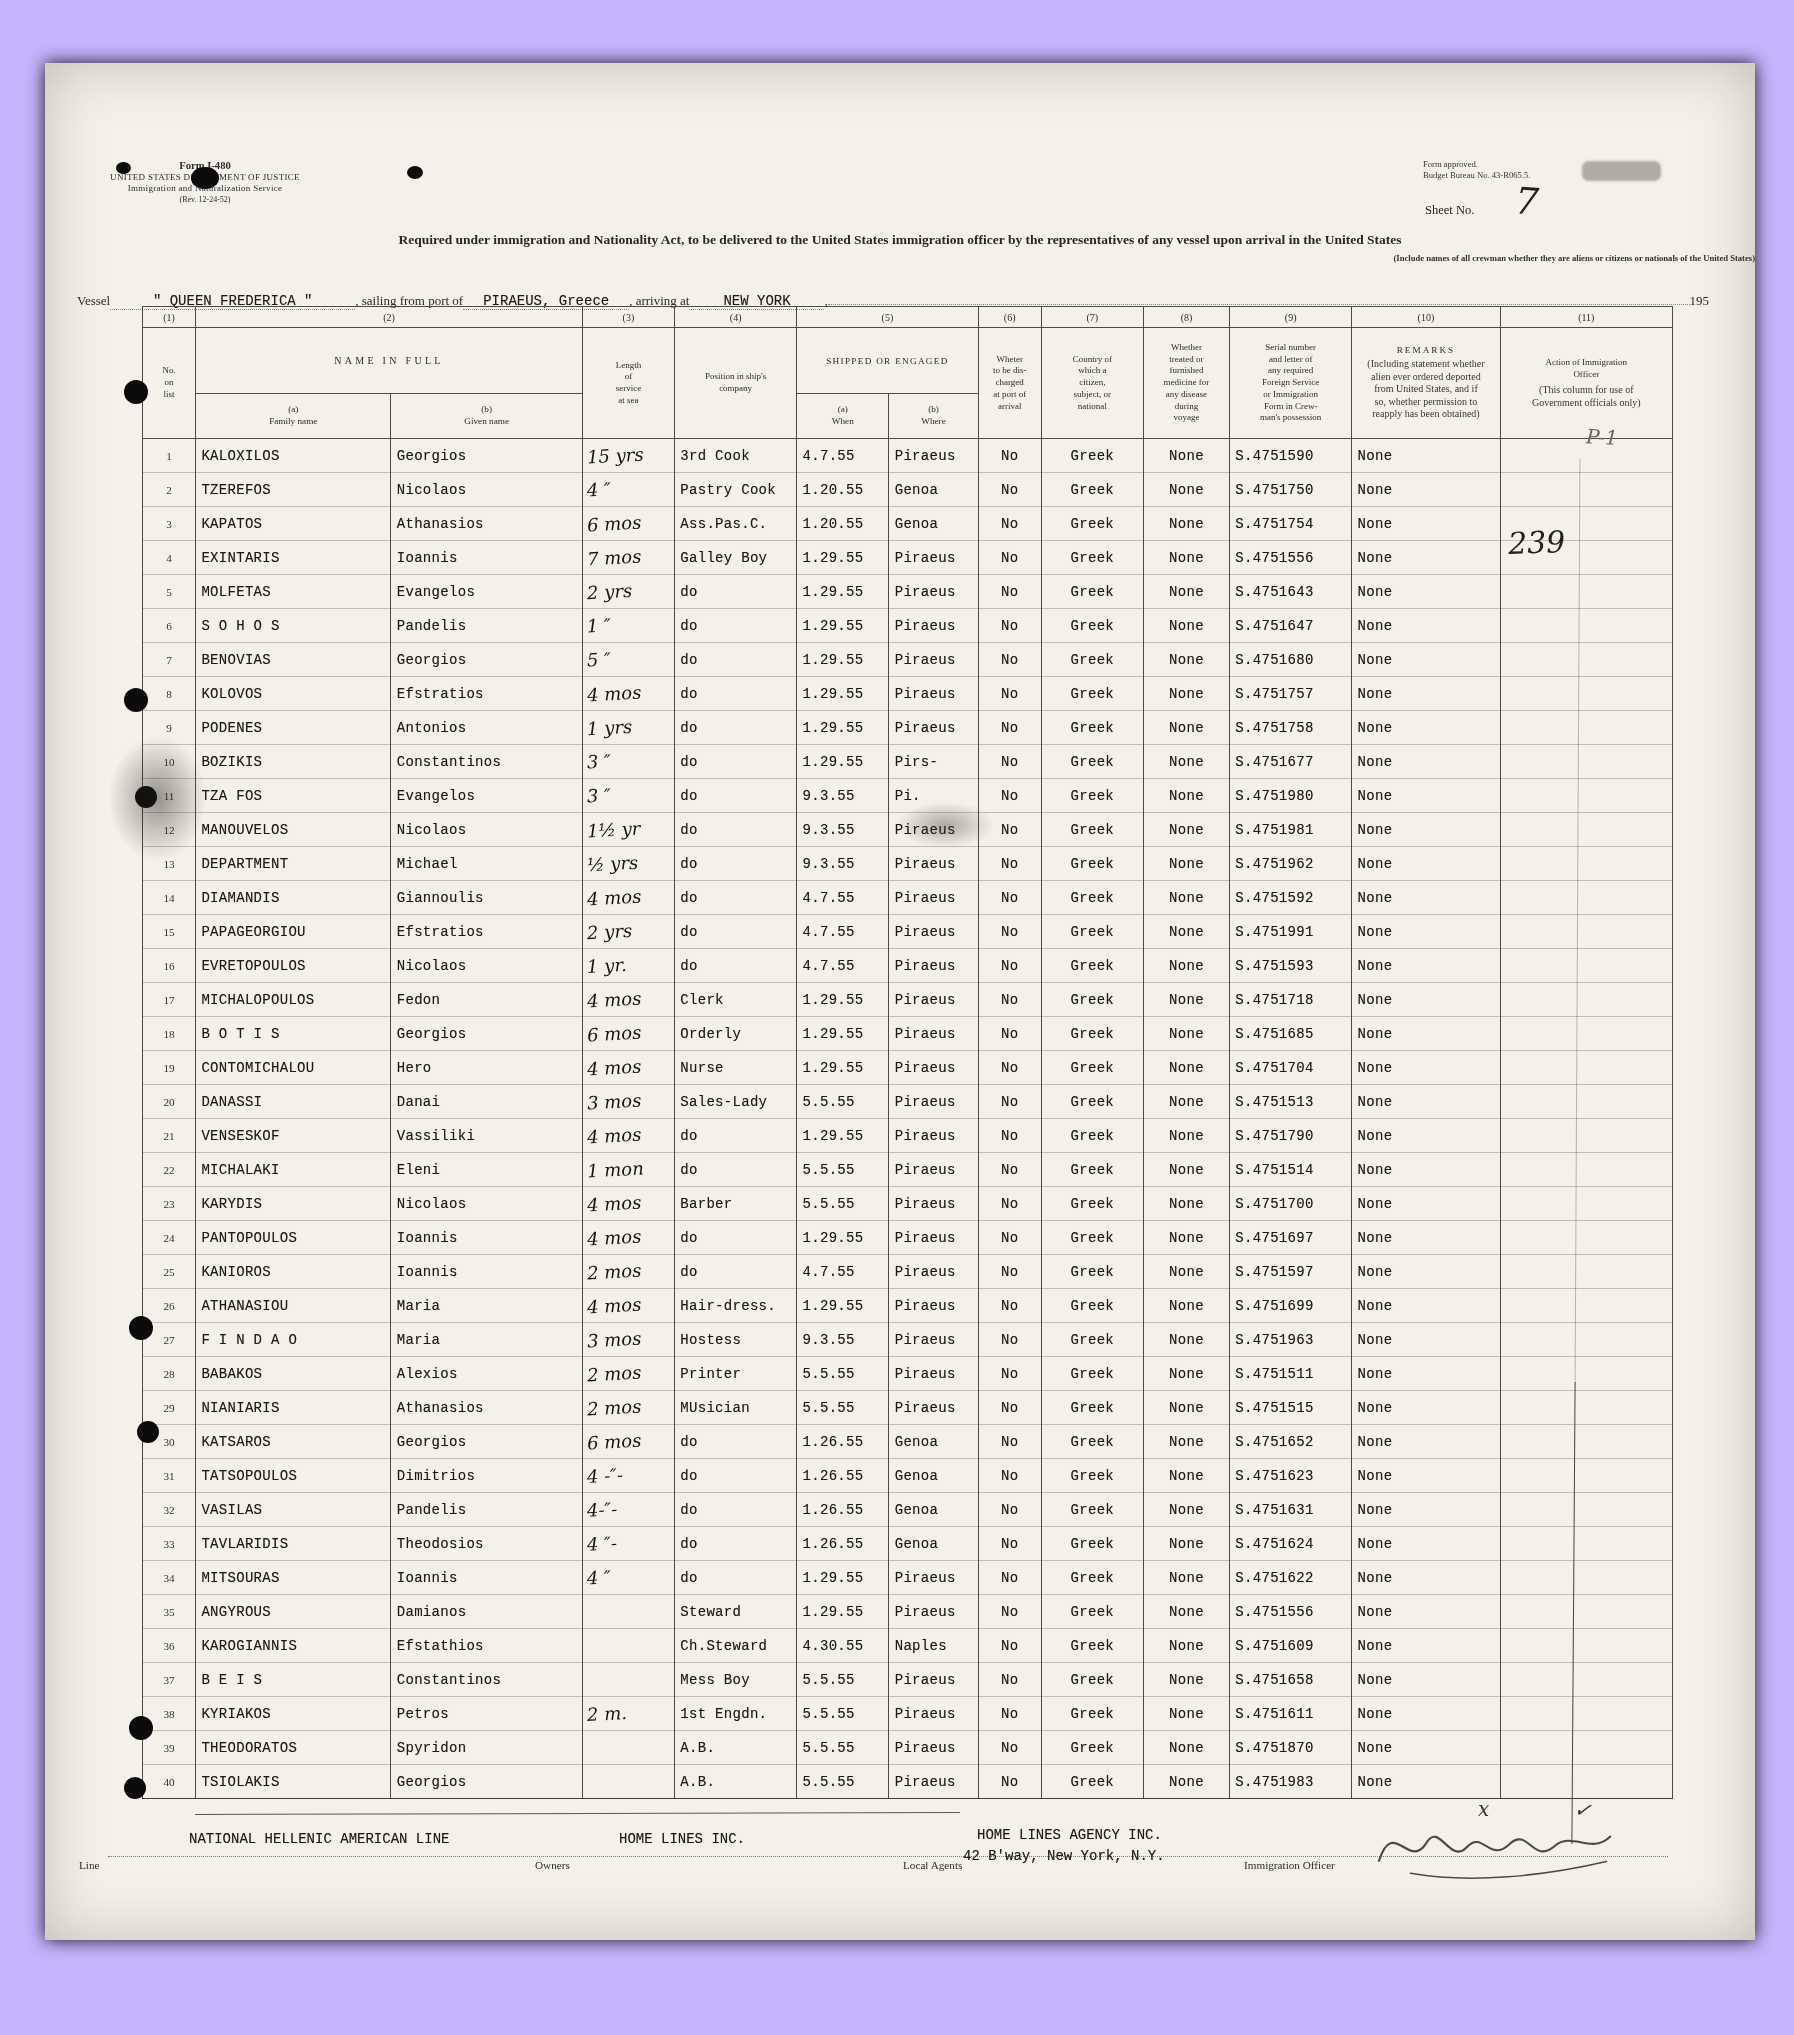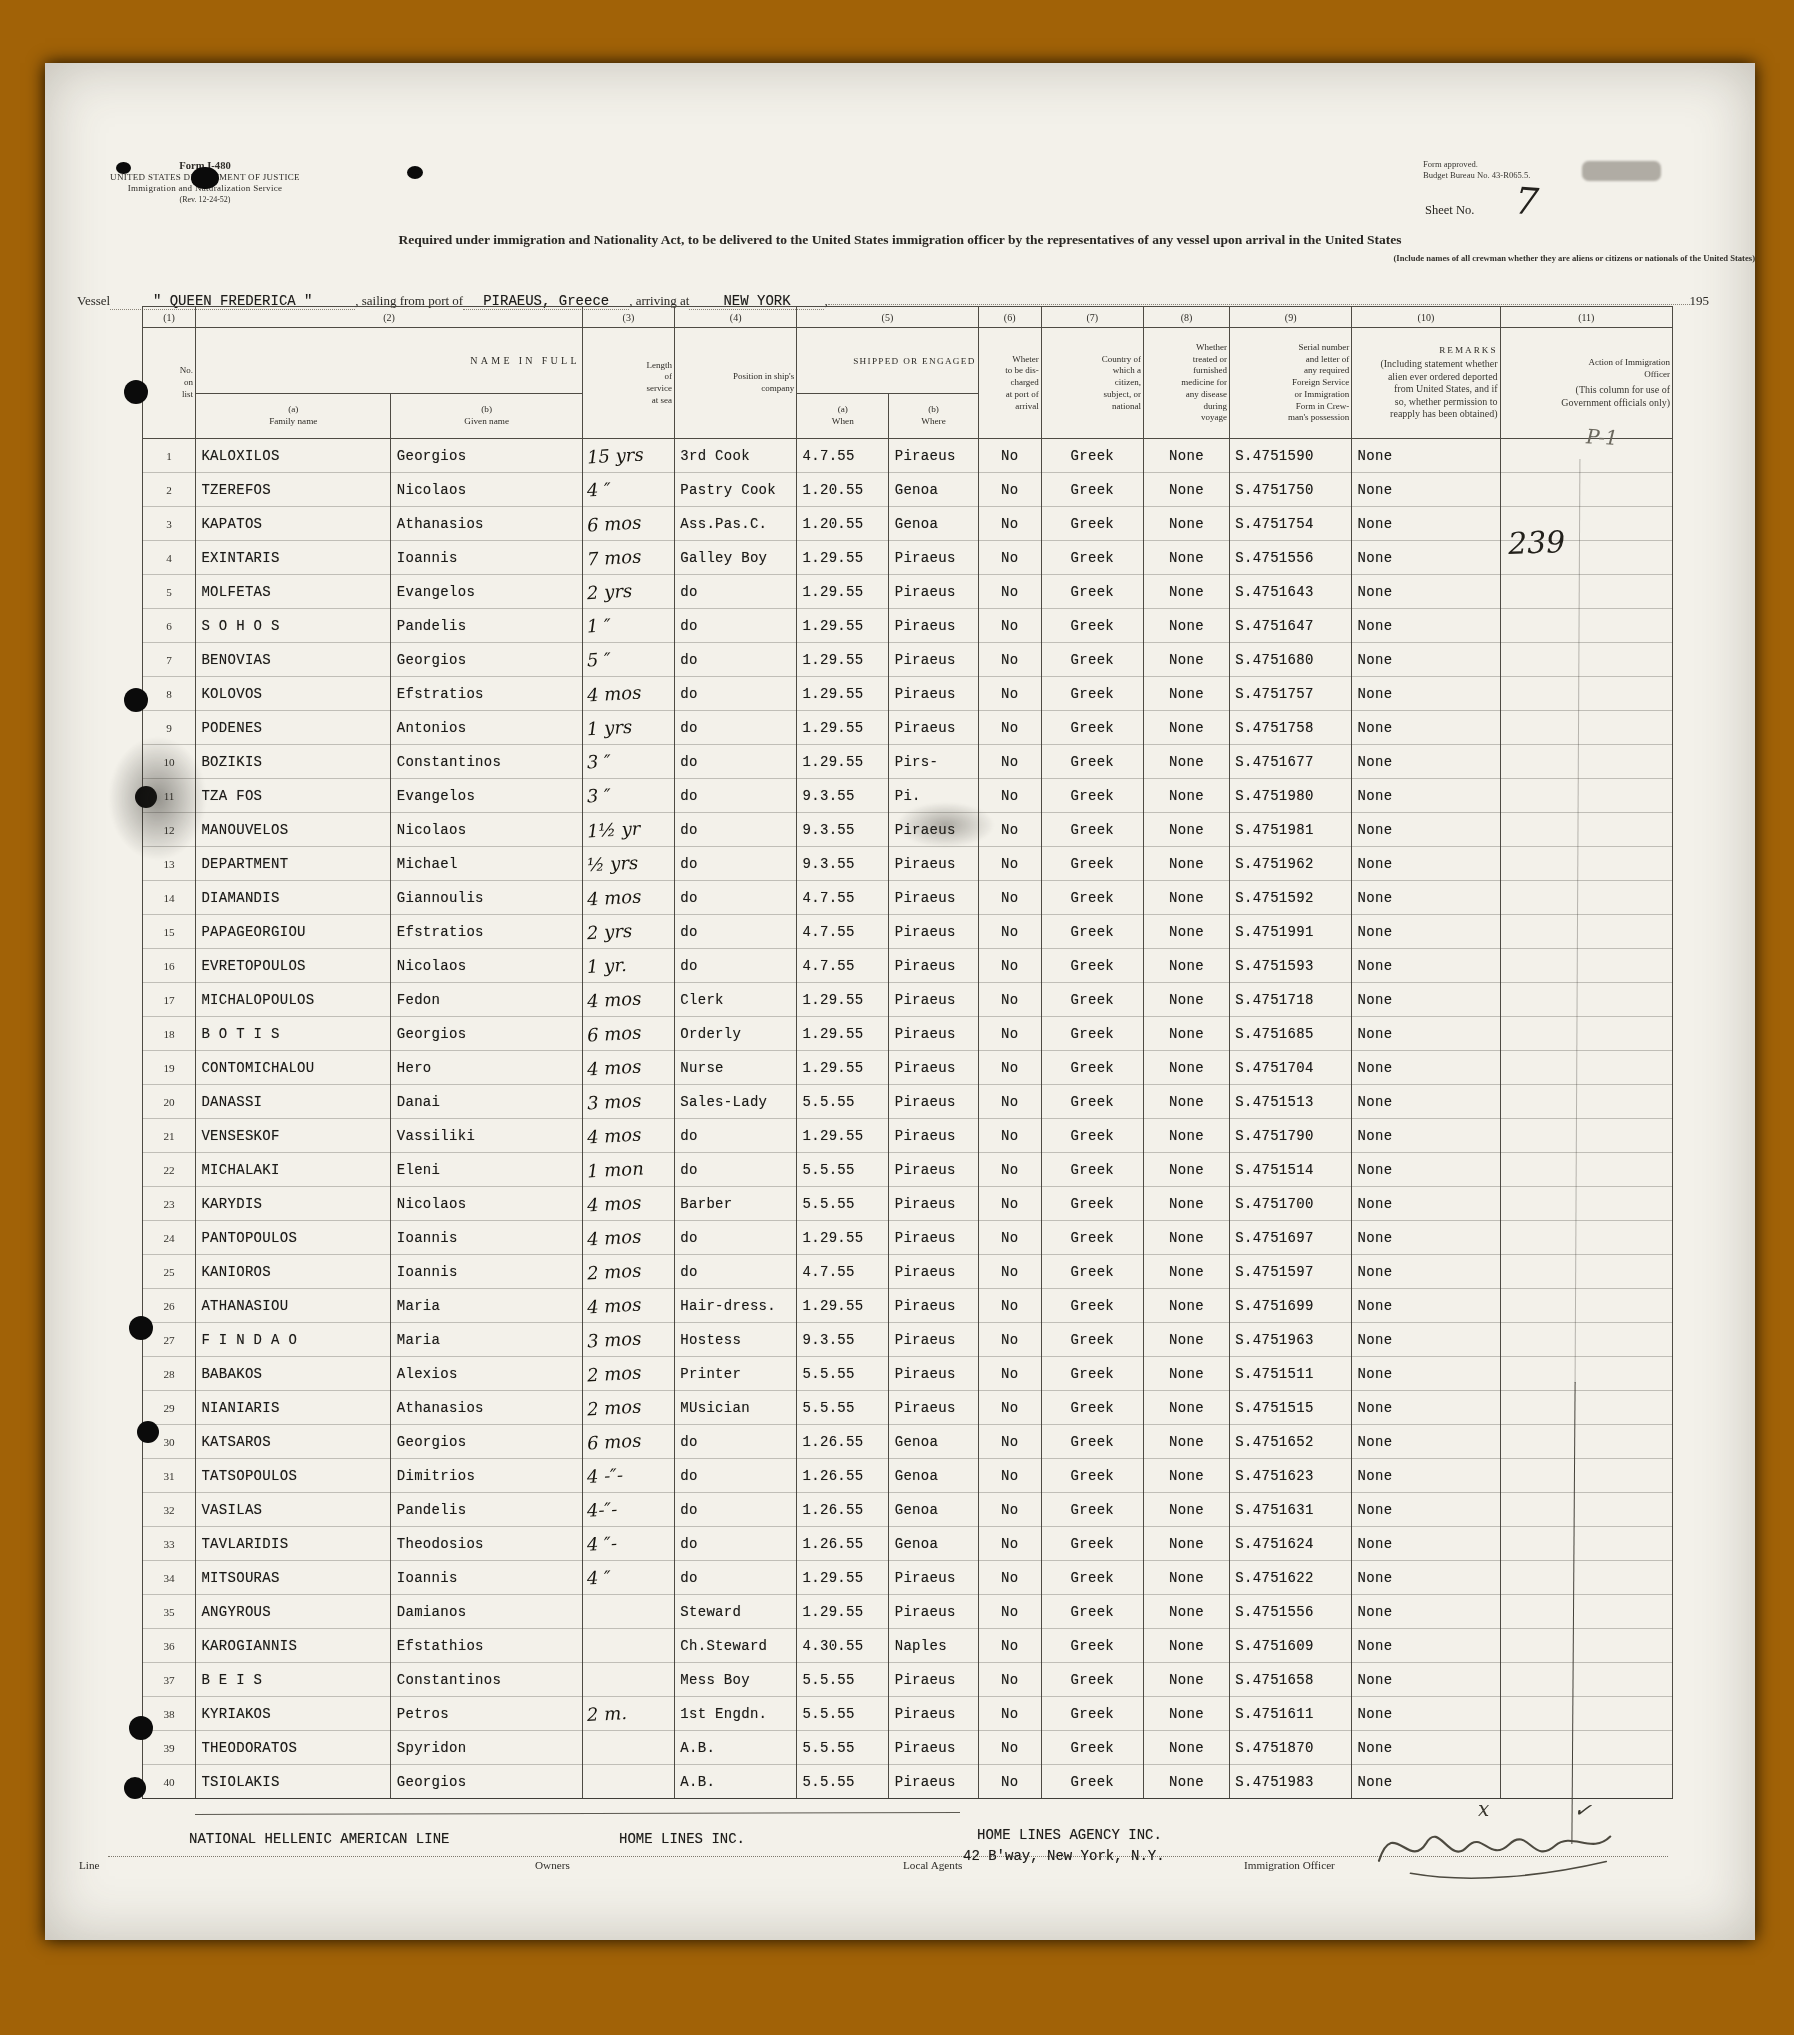--- a/index.html
+++ b/index.html
@@ -1,18 +1,18 @@
 <!DOCTYPE html>
 <html style="font-size:10.6px"><head>
 <meta charset="utf-8">
 <style>
   * { margin:0; padding:0; box-sizing:border-box; }
   html,body { width:1795px; height:2035px; background:#0a0a0a; overflow:hidden;
               font-family:"Liberation Serif","DejaVu Serif",serif; }
-  .scan { position:absolute; inset:0; background:#a16207; }
+  .scan { position:absolute; inset:0; background:#c4b5fd; }
 
   .page { position:absolute; left:45px; top:63px; width:1710px; height:1877px;
           background:#f3f1ea;
           box-shadow: inset 0 0 59px rgba(70,60,45,.28), 0 0 16.5px rgba(0,0,0,.9); }
 
   
   .form-block { position:absolute; left:51px; top:96px; width:218px; text-align:center;
                 color:#2e2c28; line-height:1.25; }
   .form-block .fno { font-size:10.6px; font-weight:bold; }
   .form-block .dep { font-size:9px; letter-spacing:0.3px; }
@@ -40,21 +40,21 @@
   .vl-fill { flex:1; border-bottom:0.7px dotted #8a857a; }
 
   
   table.manifest { position:absolute; left:97px; top:243px; width:1531px;
                    border-collapse:collapse; table-layout:fixed; }
   .manifest th, .manifest td { border:0.7px solid #4e4b44; vertical-align:middle; }
   .manifest thead th { font-weight:normal; color:#2e2c27; text-align:center; padding:2px 2px; }
   .manifest { border:1.3px solid #3f3d37; }
 
   tr.nums th { height:21px; font-size:10px; }
-  tr.main th { height:66px;text-align:right; }
+  tr.main th { height:66px; }
   tr.sub th  { height:45px; font-size:9.2px; }
 
   .pre { white-space:pre-line; font-size:9px; line-height:1.3; }
   .spread  { letter-spacing:3.3px; font-size:10px; vertical-align:middle; }
   .spread2 { letter-spacing:1.3px; font-size:9.2px; }
   .htitle  { letter-spacing:2px; font-size:9.2px; margin-bottom:2.6px; }
   .note { font-size:10px; line-height:1.25; white-space:pre-line; color:#3a3832; }
 
   .manifest tbody tr { height:34px; }
   .manifest tbody td { border-top:none; border-bottom:0.7px solid rgba(60,58,50,.28);

